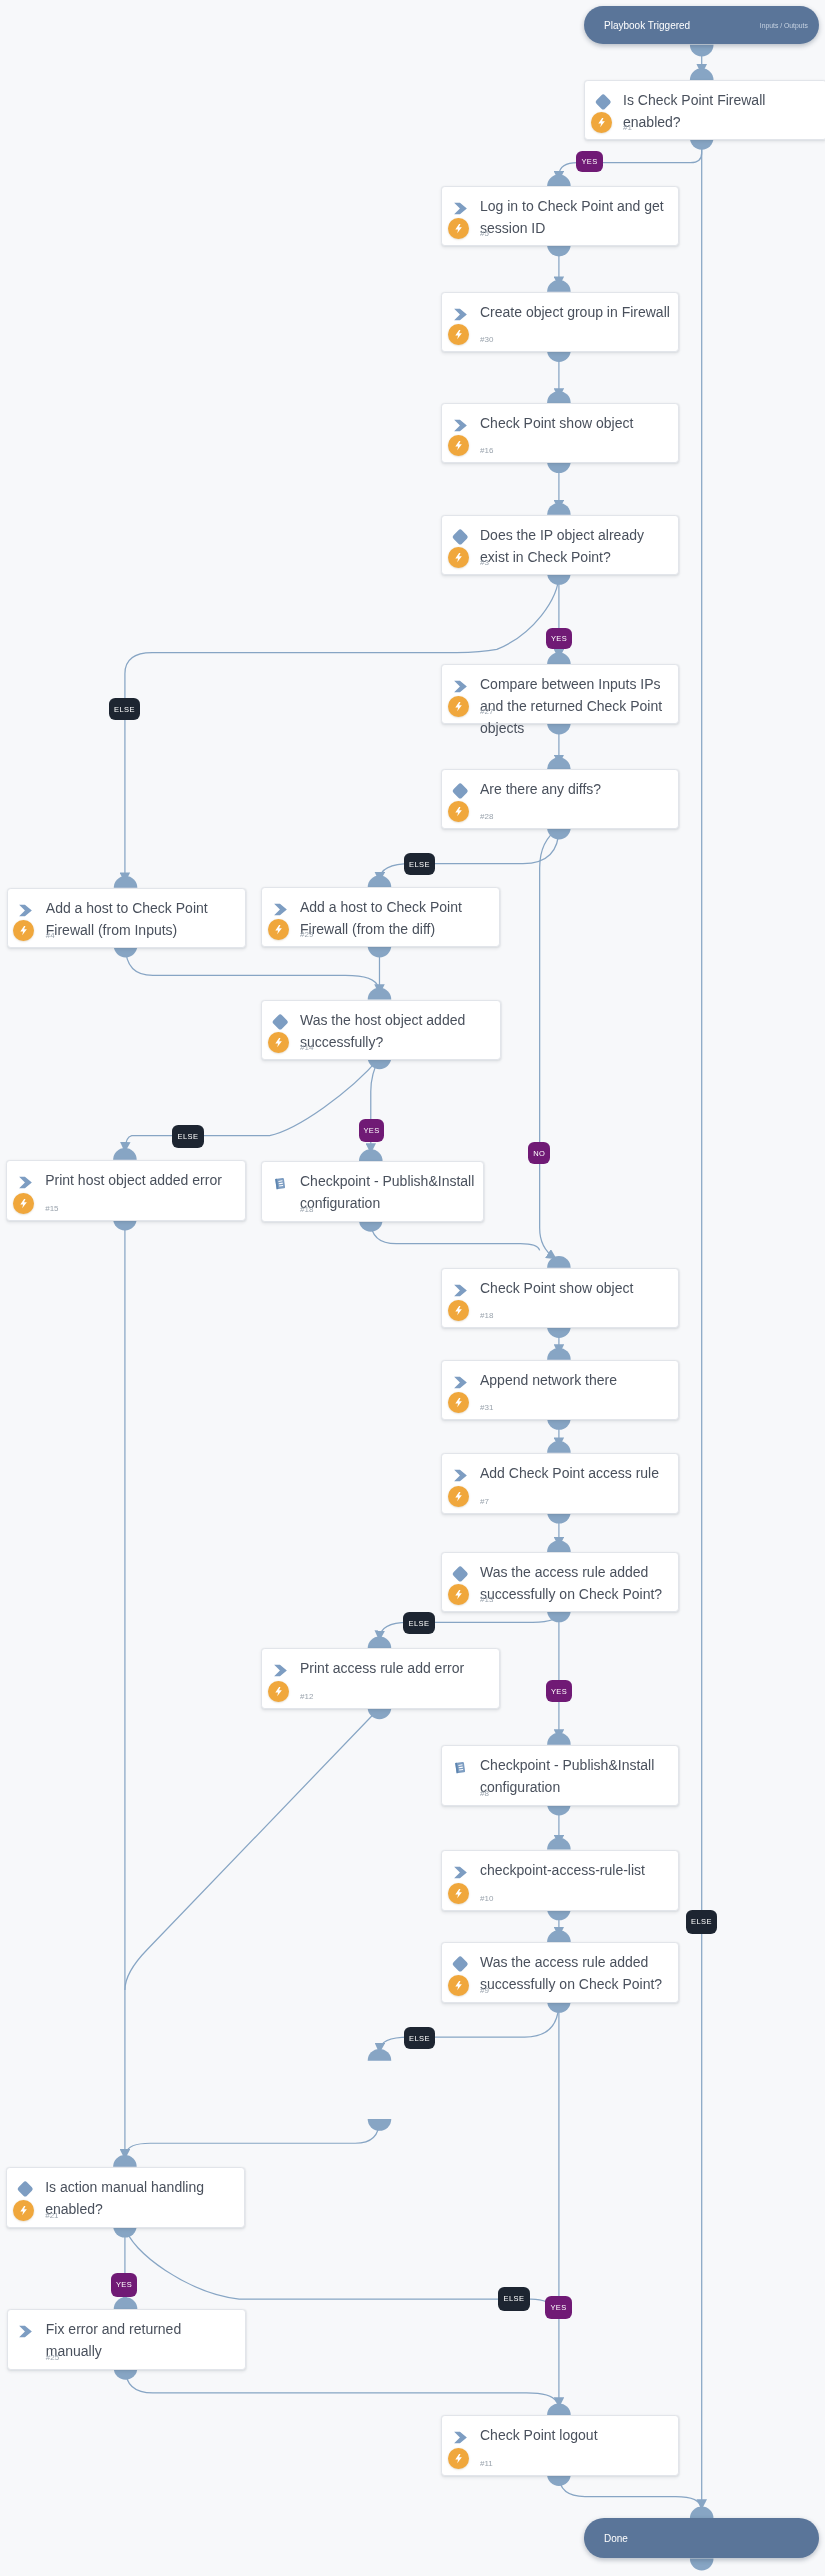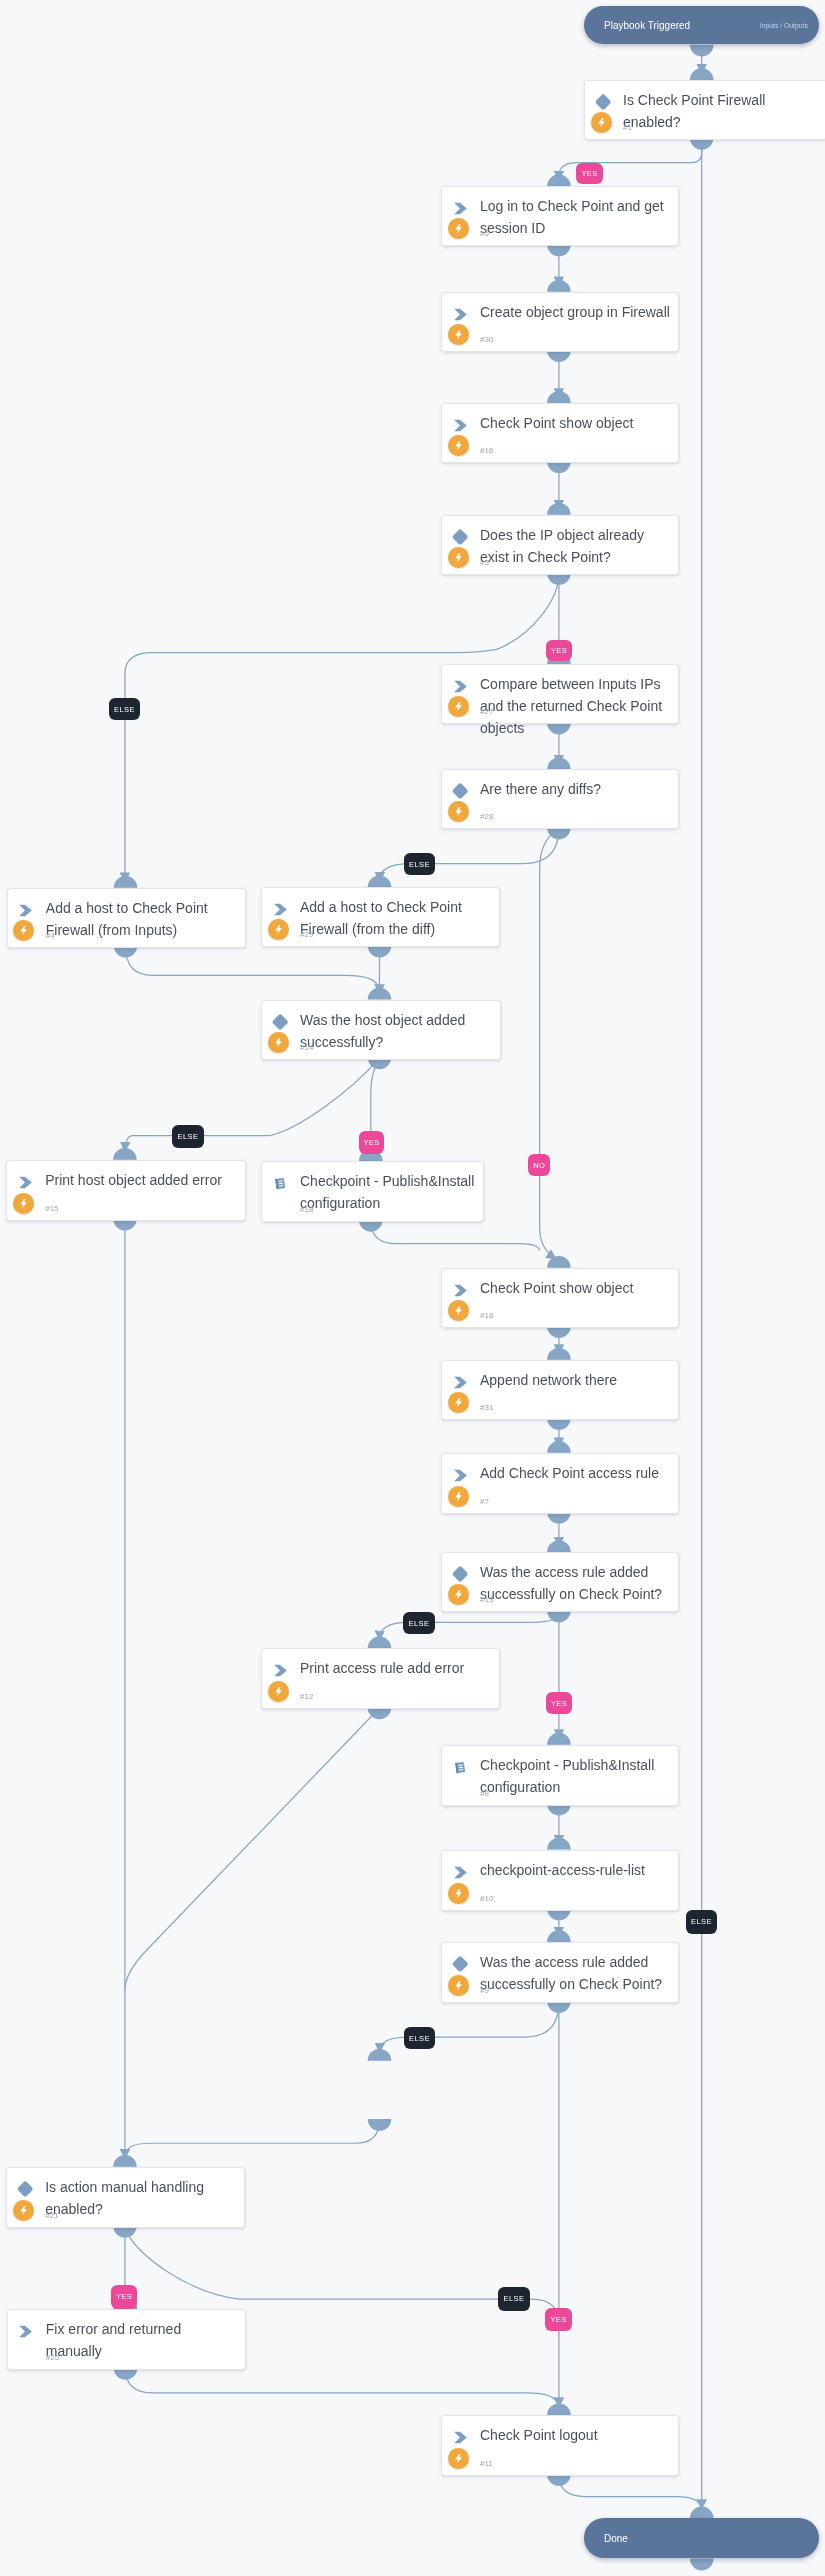--- a/index.html
+++ b/index.html
@@ -12,21 +12,21 @@
   .type-icon{position:absolute;left:10px;top:13px;width:16px;height:16px;display:flex;align-items:center;justify-content:center;}
   .diamond{width:12.4px;height:12.4px;background:#7d9dc2;border-radius:2.5px;transform:rotate(45deg);}
   .bolt{position:absolute;left:5.6px;bottom:6.2px;width:21px;height:21px;border-radius:50%;background:#f0a73c;
         display:flex;align-items:center;justify-content:center;box-shadow:0 0.6px 1.9px rgba(120,80,0,.25);}
   .pill{position:absolute;z-index:2;background:#5a7599;border-radius:20px;color:#fff;display:flex;align-items:center;
         box-shadow:0 1.9px 5px rgba(30,45,70,.3);cursor:pointer;}
   .pill .pill-label{font-size:10px;padding-left:20px;}
   .pill .pill-link{font-size:6.8px;color:#c7d3e2;margin-left:auto;padding-right:11.2px;cursor:pointer;}
   .badge{position:absolute;z-index:3;border-radius:6.2px;display:flex;align-items:center;justify-content:center;
          font-size:7.5px;letter-spacing:0.4px;color:#fff;}
-  .b-yes,.b-no{background:#ec4899;margin-top:12px;}
+  .b-yes,.b-no{background:#701a75;}
   .b-else{background:#1d2531;}
 </style>
 </head>
 <body>
 
 <div class="canvas">
 
   <svg class="wires" width="826" height="2576" viewBox="0 0 1330 4149">
     <defs>
       <marker id="arw" viewBox="0 0 10 10" refX="7.5" refY="5" markerWidth="8.5" markerHeight="8.5" orient="auto-start-reverse">

